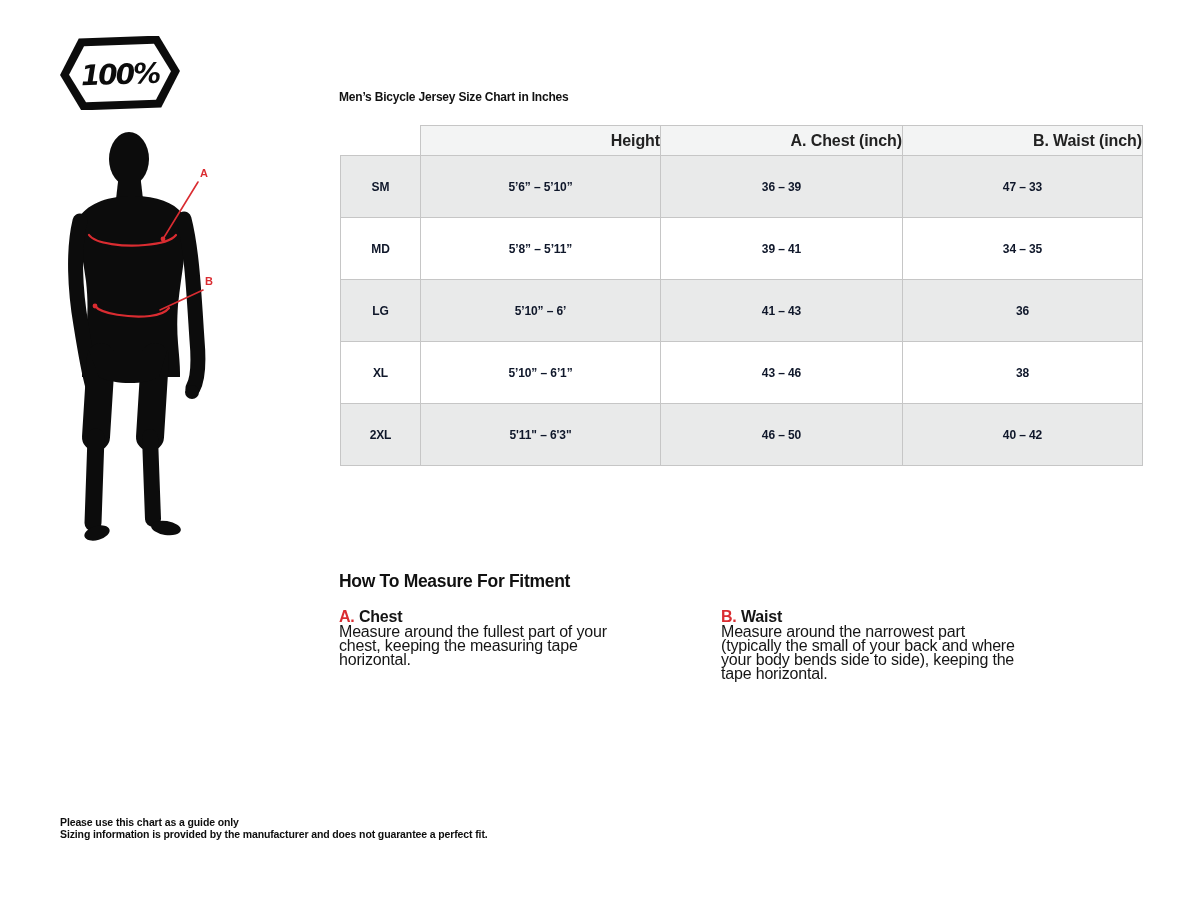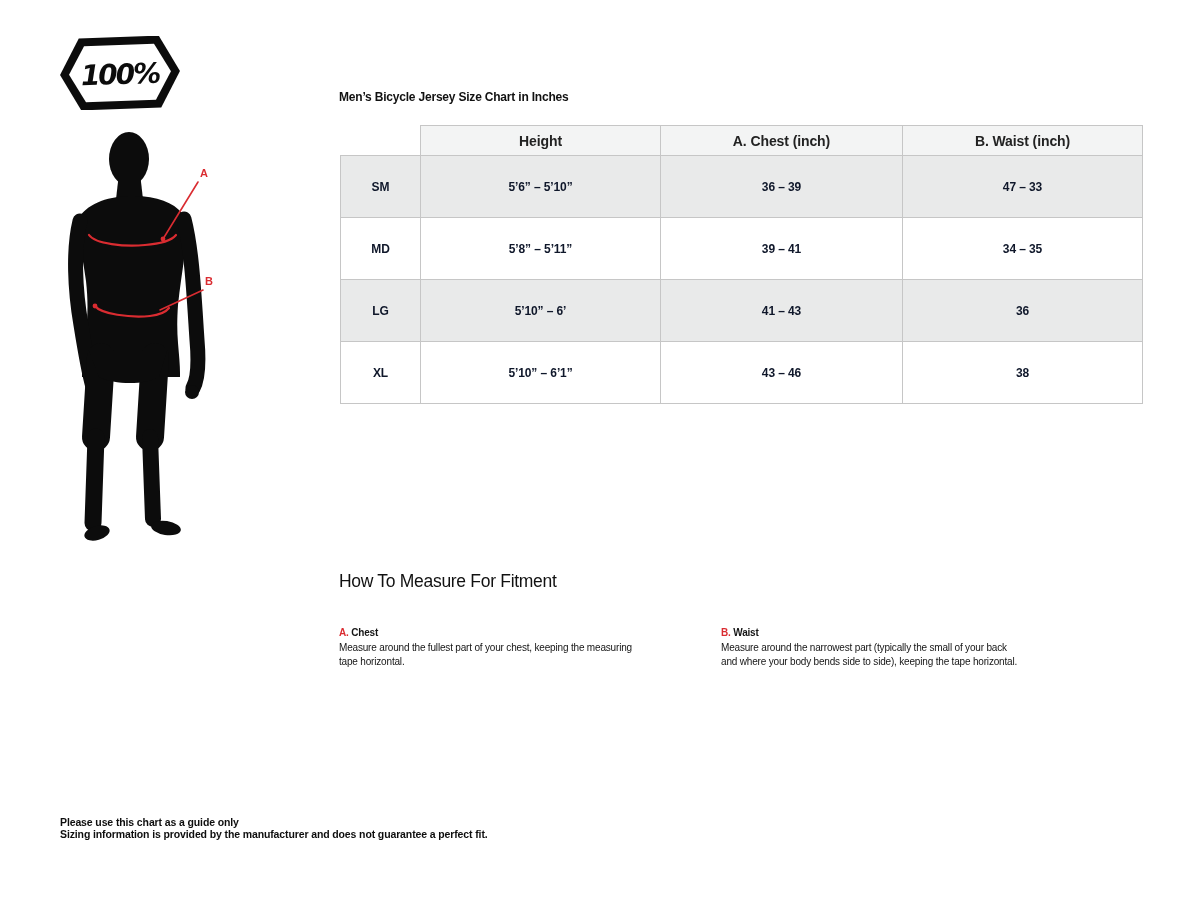--- a/index.html
+++ b/index.html
@@ -28,35 +28,35 @@
   table.size-table {
     position:absolute; left:340px; top:125px;
     width:802px; table-layout:fixed; border-collapse:collapse;
   }
   .size-table th, .size-table td {
     border:1px solid #c6c6c6;
     text-align:center; vertical-align:middle;
     font-weight:bold; color:#0f172a; letter-spacing:-0.1px;
   }
   .size-table thead th {
-    height:30px; background:#f3f4f4; font-size:14px; color:#222;
+    height:30px; background:#f3f4f4; font-size:16px; color:#222;text-align:right;
   }
   .size-table thead th.corner { border:none; background:transparent; }
   .size-table tbody tr { height:62px; }
   .size-table tbody tr.shade { background:#e9eaea; }
   .size-table tbody td, .size-table tbody th { font-size:12px; background-clip:padding-box; }
 
   
   .howto-heading {
     left:339px; top:571px;
-    font-size:17.5px; font-weight:normal; letter-spacing:-0.3px; color:#111;
+    font-size:17.5px; font-weight:bold; letter-spacing:-0.3px; color:#111;
   }
   .measure {
-    top:626px; width:308px;
-    font-size:10px; line-height:14px; letter-spacing:-0.18px; color:#151515;
+    top:610px; width:308px;
+    font-size:16px; line-height:14px; letter-spacing:-0.18px; color:#151515;
   }
   .measure-a { left:339px; }
   .measure-b { left:721px; width:300px; }
   .measure .head { font-weight:bold; margin-bottom:1px; }
   .measure .key { color:#da2c31; }
 
   
   .footer {
     left:60px; top:817px;
     font-size:10.5px; font-weight:bold; line-height:11.5px;
@@ -159,20 +159,26 @@
       <td>5’10” – 6’</td>
       <td>41 – 43</td>
       <td>36</td>
     </tr>
     <tr>
       <th>XL</th>
       <td>5’10” – 6’1”</td>
       <td>43 – 46</td>
       <td>38</td>
     </tr>
+    <tr class="shade">
+      <th>2XL</th>
+      <td>5'11" – 6'3"</td>
+      <td>46 – 50</td>
+      <td>40 – 42</td>
+    </tr>
   </tbody>
 </table>
 
 <div class="abs howto-heading">How To Measure For Fitment</div>
 
 <div class="abs measure measure-a">
   <div class="head">
     <span class="key">A.</span>
     <span>Chest</span>
   </div>

